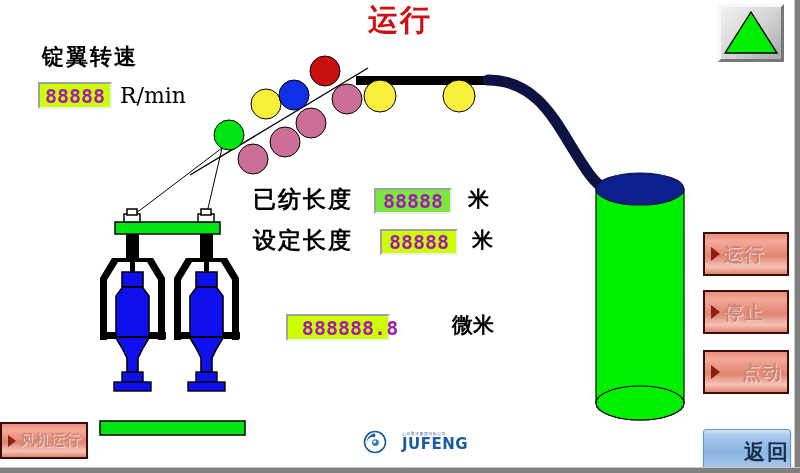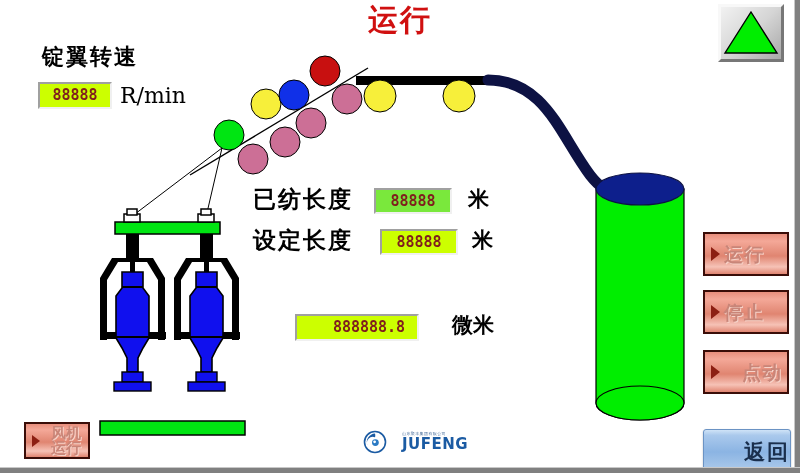--- a/index.html
+++ b/index.html
@@ -53,23 +53,23 @@
 
   
   .value-field {
     position: absolute;
     background: #ccff00;
     border-top: 2px solid #a0a0a0;
     border-left: 2px solid #a0a0a0;
     border-right: 2px solid #f0f0f0;
     border-bottom: 2px solid #f0f0f0;
     font-family: "DejaVu Sans Mono", monospace;
-    font-size: 15px;
-    font-weight: bold;
-    color: #7f1d1d;
+    font-size: 20px;
+    font-weight: bold;
+    color: #a21caf;
     text-align: center;
     letter-spacing: 0px;
     display: flex;
     align-items: center;
     justify-content: center;
     line-height: 1;
   }
   .value-field.green {
     background: #7ae83c;
   }
@@ -291,37 +291,37 @@
   <div class="unit latin" style="left:120px; top:85px;">R/min</div>
 
   <div class="cn-label" style="left:253px; top:188px; font-size:23px; letter-spacing:2px;">已纺长度</div>
   <div class="value-field green" style="left:374px; top:188px; width:78px; height:26px;">88888</div>
   <div class="unit" style="left:468px; top:189px;">米</div>
 
   <div class="cn-label" style="left:253px; top:229px; font-size:23px; letter-spacing:2px;">设定长度</div>
   <div class="value-field" style="left:380px; top:229px; width:78px; height:26px;">88888</div>
   <div class="unit" style="left:472px; top:230px;">米</div>
 
-  <div class="value-field" style="left:295px; top:314px; width:124px; height:27px;padding-left:24px;">888888.8</div>
+  <div class="value-field" style="left:286px; top:314px; width:104px; height:27px;padding-left:24px;">888888.8</div>
   <div class="unit" style="left:452px; top:316px;font-family:Liberation Mono, monospace;">微米</div>
 
   <div class="cmd-btn" style="left:703px; top:232px; width:86px; height:44px;">
     <span class="arrow"></span>
     <span class="cmd-label">运行</span>
   </div>
   <div class="cmd-btn" style="left:703px; top:290px; width:86px; height:44px;">
     <span class="arrow"></span>
     <span class="cmd-label">停止</span>
   </div>
   <div class="cmd-btn" style="left:703px; top:350px; width:86px; height:44px;gap:18px;">
     <span class="arrow"></span>
     <span class="cmd-label">点动</span>
   </div>
 
-  <div class="cmd-btn small" style="left:24px; top:422px; width:66px; height:37px;text-align:center;">
+  <div class="cmd-btn small" style="left:0; top:422px; width:88px; height:37px;text-align:center;">
     <span class="arrow"></span>
     <span class="cmd-label">风机运行</span>
   </div>
 
   <div id="return-btn">
     <span class="cmd-label">返回</span>
   </div>
 
   <div id="brand-logo">
     <svg class="logo-mark" width="24" height="24" viewBox="0 0 24 24">

